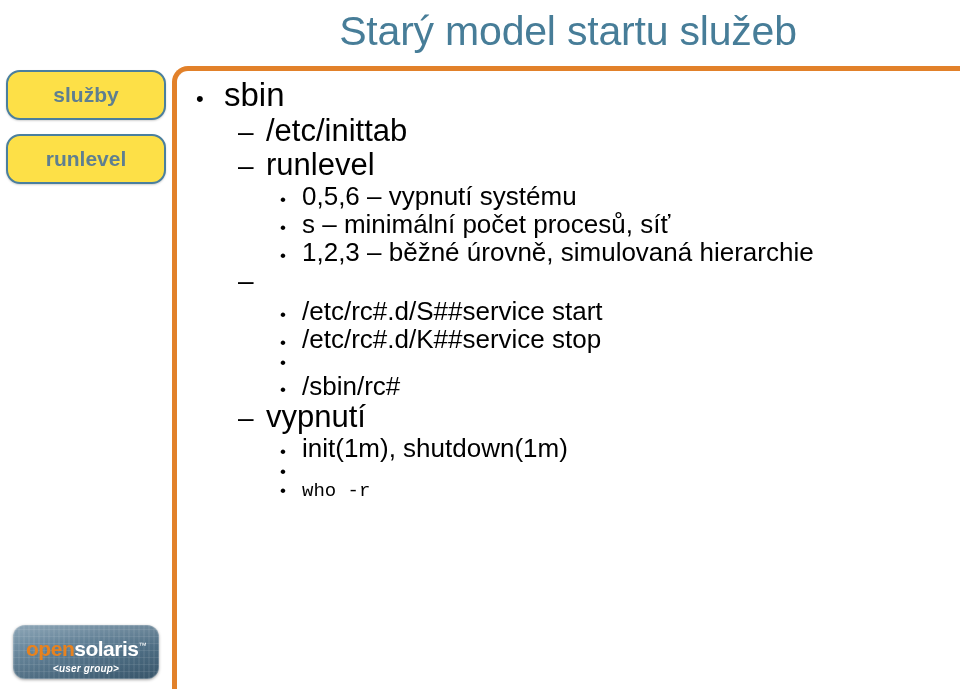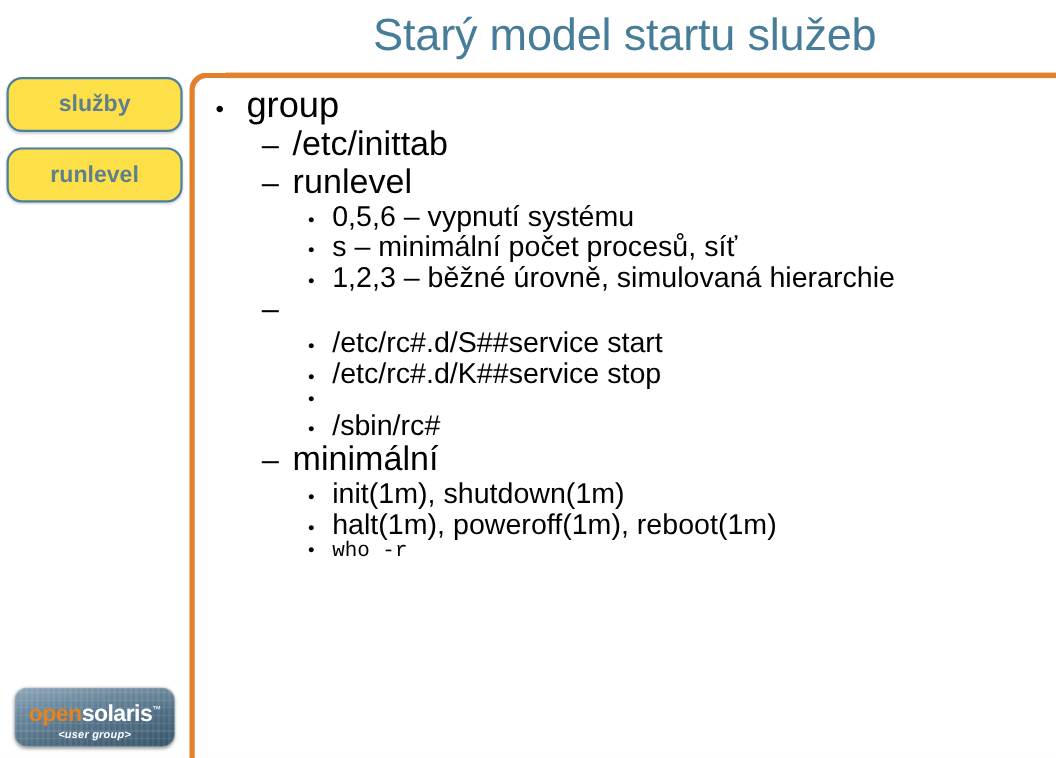--- a/index.html
+++ b/index.html
@@ -206,21 +206,21 @@
   </div>
   <div class="badge">
     <span>runlevel</span>
   </div>
 </div>
 
 <div id="bullets">
 
   <div class="line lvl1">
     <span class="marker">•</span>
-    <span class="txt">group</span>
+    <span class="txt">sbin</span>
   </div>
 
   <div class="line lvl2">
     <span class="marker">–</span>
     <span class="txt">/etc/inittab</span>
   </div>
 
   <div class="line lvl2">
     <span class="marker">–</span>
     <span class="txt">runlevel</span>
@@ -259,31 +259,30 @@
     <span class="marker">•</span>
   </div>
 
   <div class="line lvl3">
     <span class="marker">•</span>
     <span class="txt">/sbin/rc#</span>
   </div>
 
   <div class="line lvl2">
     <span class="marker">–</span>
-    <span class="txt">minimální</span>
+    <span class="txt">vypnutí</span>
   </div>
 
   <div class="line lvl3">
     <span class="marker">•</span>
     <span class="txt">init(1m), shutdown(1m)</span>
   </div>
 
   <div class="line lvl3">
     <span class="marker">•</span>
-    <span class="txt">halt(1m), poweroff(1m), reboot(1m)</span>
   </div>
 
   <div class="line lvl3 mono">
     <span class="marker">•</span>
     <span class="txt">who -r</span>
   </div>
 
 </div>
 
 <div id="logo">

